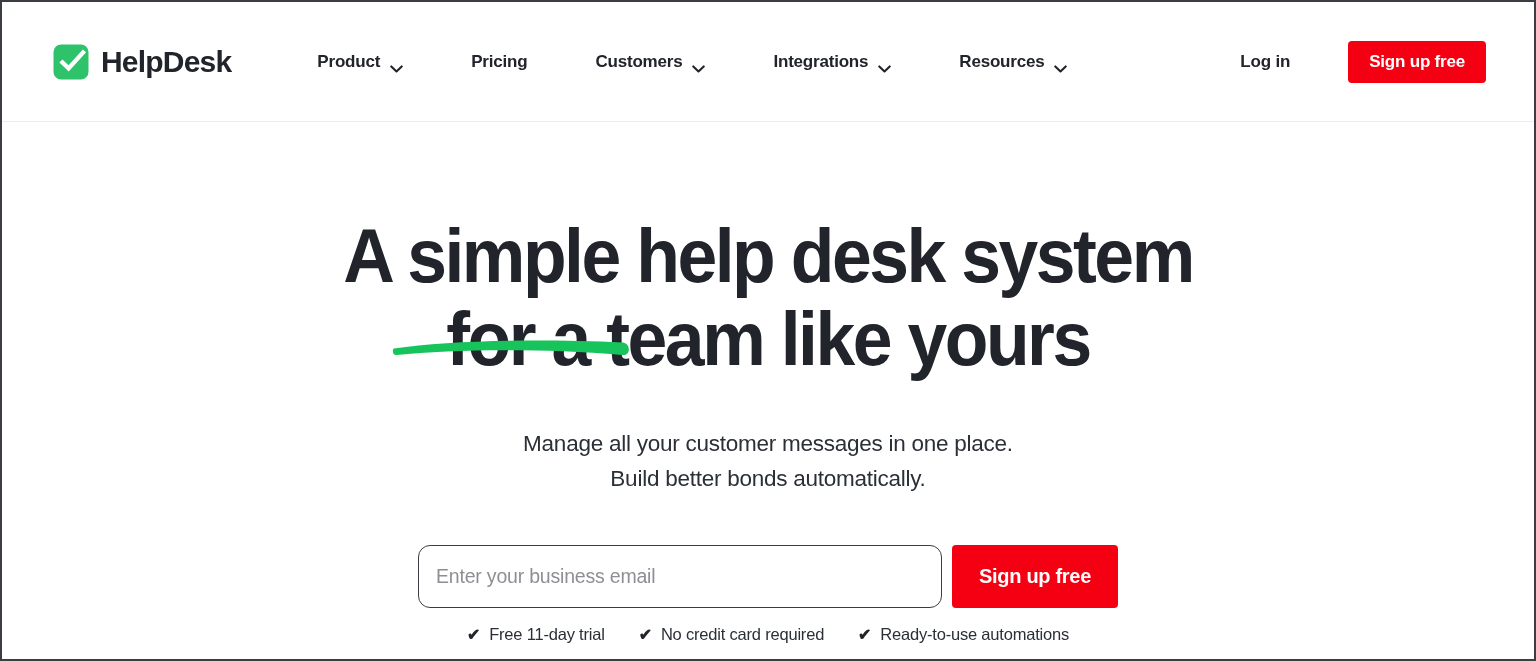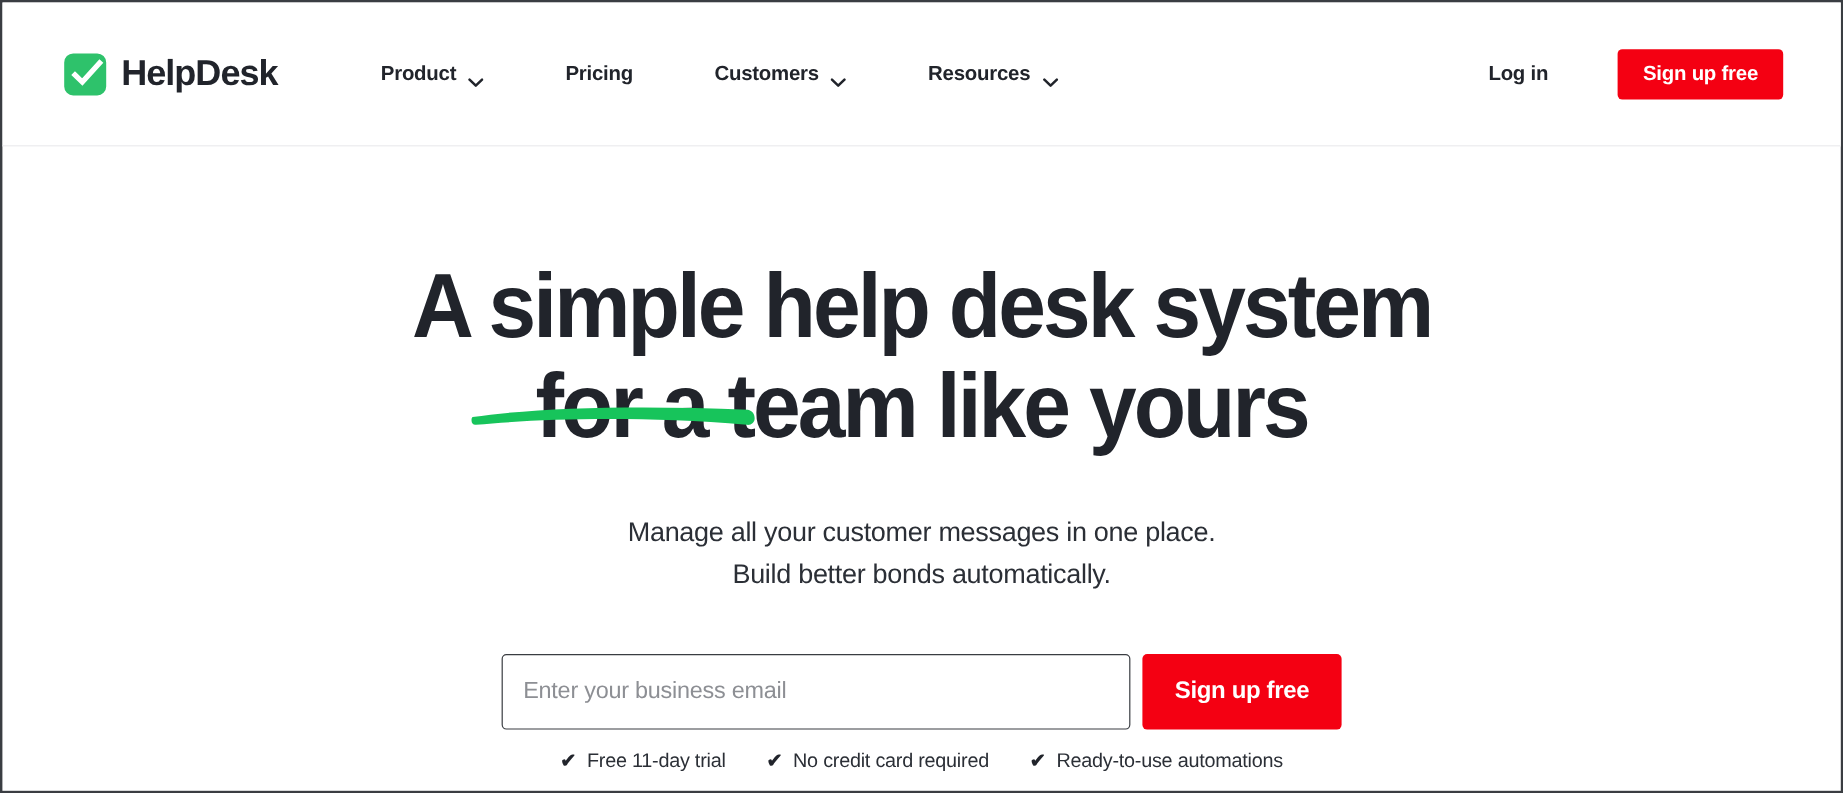--- a/index.html
+++ b/index.html
@@ -170,21 +170,21 @@
     display: flex;
     justify-content: center;
     align-items: stretch;
     gap: 10px;
   }
   .email-field {
     width: 524px;
     height: 63px;
     box-sizing: border-box;
     border: 1.6px solid #3a3d42;
-    border-radius: 4px;
+    border-radius: 12px;
     padding: 0 17px;
     font-family: "Liberation Sans", sans-serif;
     font-size: 19.5px;
     color: #21242b;
     background: #ffffff;
     outline: none;
     letter-spacing: -0.2px;
   }
   .email-field::placeholder {
     color: #8d8f94;
@@ -264,20 +264,28 @@
 
       <button class="nav-item">
         <span>Customers</span>
         <span class="chev">
           <svg viewBox="0 0 13 8" xmlns="http://www.w3.org/2000/svg" width="13" height="8">
             <path d="M1.3 1.4 L6.5 6.4 L11.7 1.4" fill="none" stroke="#21242b" stroke-width="2.1" stroke-linecap="round" stroke-linejoin="round"></path>
           </svg>
         </span>
       </button>
 
+      <button class="nav-item">
+        <span>Integrations</span>
+        <span class="chev">
+          <svg viewBox="0 0 13 8" xmlns="http://www.w3.org/2000/svg" width="13" height="8">
+            <path d="M1.3 1.4 L6.5 6.4 L11.7 1.4" fill="none" stroke="#21242b" stroke-width="2.1" stroke-linecap="round" stroke-linejoin="round"></path>
+          </svg>
+        </span>
+      </button>
 
       <button class="nav-item">
         <span>Resources</span>
         <span class="chev">
           <svg viewBox="0 0 13 8" xmlns="http://www.w3.org/2000/svg" width="13" height="8">
             <path d="M1.3 1.4 L6.5 6.4 L11.7 1.4" fill="none" stroke="#21242b" stroke-width="2.1" stroke-linecap="round" stroke-linejoin="round"></path>
           </svg>
         </span>
       </button>
 

